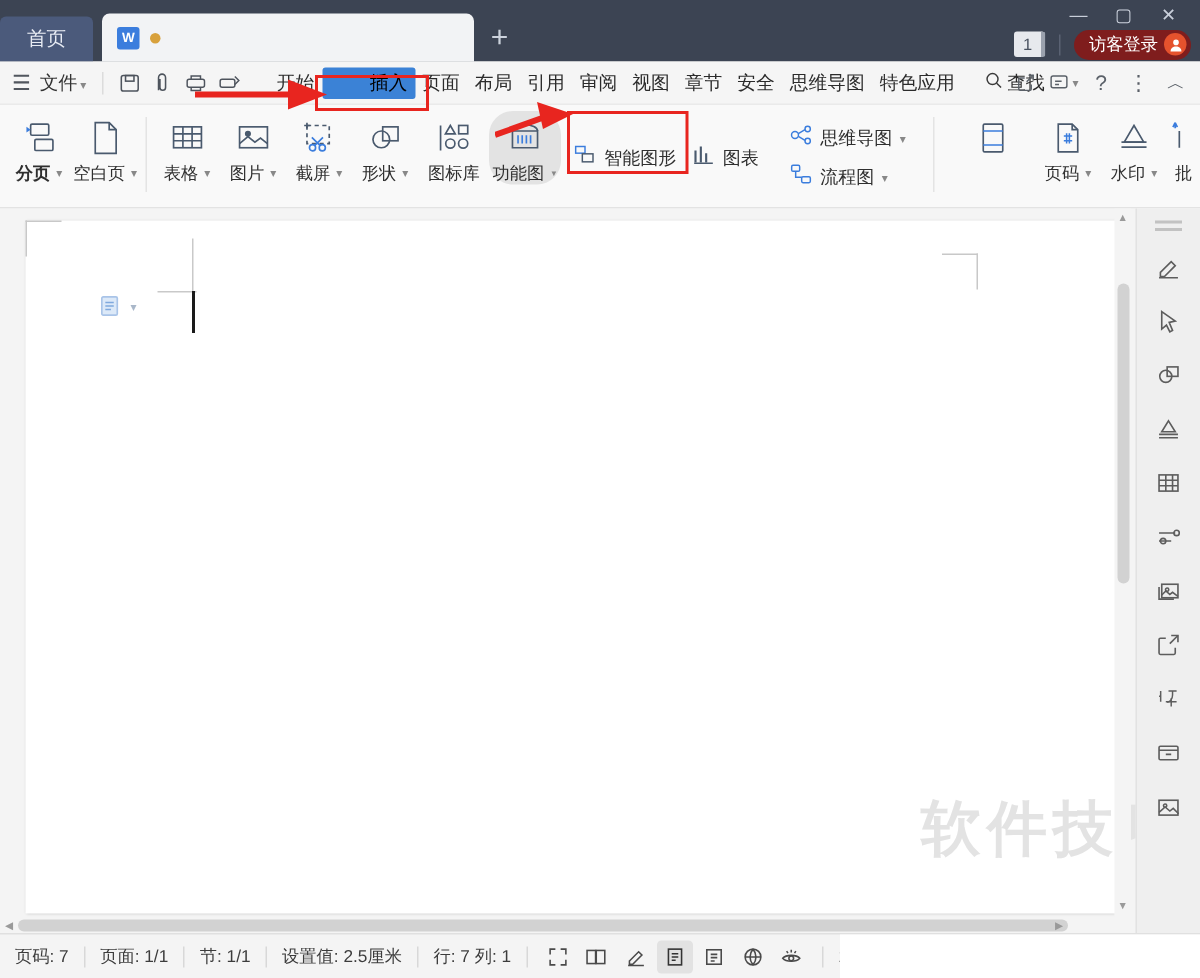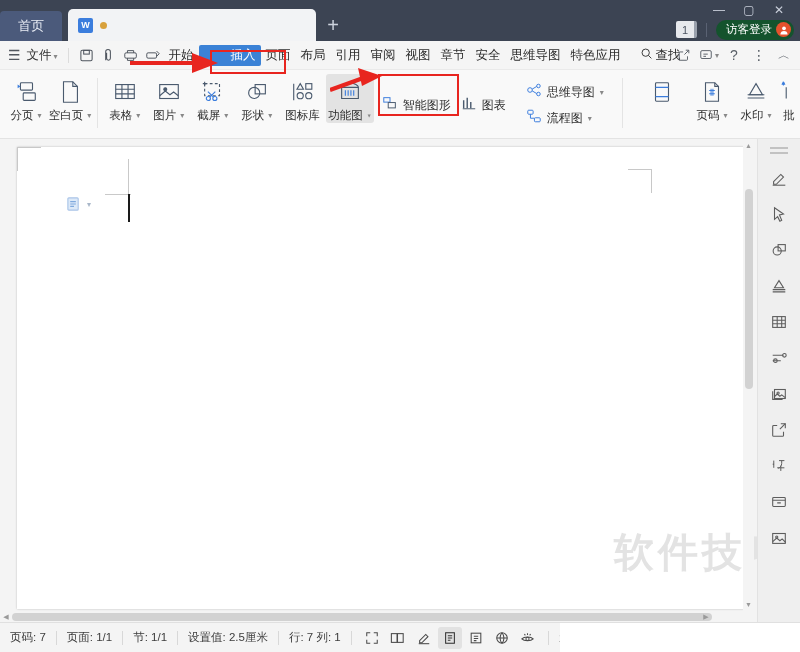--- a/index.html
+++ b/index.html
@@ -62,21 +62,21 @@
   }
   .acct-row { display:flex; align-items:center; height:21px; gap:9px; padding-bottom:2px;}
   .count-badge {
     min-width: 21px; height: 17px; background: #e7e9ed; color: #4a5260;
     font-size: 11px; border-radius: 2px;
     display: flex; align-items: center; justify-content: center;
     border-right: 3px solid #9aa1ad; cursor: pointer;
   }
   .sep-v { width:1px; height:14px; background:#5a6273; }
   .login-btn {
-    height: 20px; background: #14532d; color: #fff;
+    height: 20px; background: #7f1d1d; color: #fff;
     font-size: 11.5px; border-radius: 10px;
     display: flex; align-items: center; gap: 4px;
     padding: 0 3px 0 10px; cursor: pointer;
   }
   .login-btn .av {
     width: 15px; height: 15px; border-radius: 50%;
     background: #e5522d; display:flex; align-items:center; justify-content:center;
   }
 
   
@@ -86,26 +86,26 @@
     border-bottom: 1px solid #eaeaea;
   }
   .hamb { padding: 0 3px 0 8px; color:#51565e; font-size:14px; cursor:pointer;}
   .filebtn { font-size: 12.5px; color: #333; padding: 0 3px; cursor:pointer;}
   .caret { font-size: 8px; color: #888; margin-left: 2px; }
   .mb-sep { width: 1px; height: 15px; background: #dcdcdc; margin: 0 7px; }
   .qicon {
     width: 22px; height: 22px; display:flex; align-items:center; justify-content:center;
     color:#595f68; cursor:pointer;
   }
-  .menutabs { display: flex; align-items: center; }
+  .menutabs { display: flex; align-items: center; margin-left: 16px; }
   .mtab {
     font-size: 12.5px; color: #2b2b2b; padding: 2px 5px;
     cursor: pointer; white-space: nowrap;
   }
-  .mtab.active { background: #3b82d6; color: #ffffff; border-radius: 2px; padding-left: 32px; }
+  .mtab.active { background: #3b82d6; color: #000000; border-radius: 2px; padding-left: 32px; }
   .findbtn { display:flex; align-items:center; gap:3px; font-size:12.5px; color:#2b2b2b; margin-left:14px; cursor:pointer;}
   .mb-right { position:absolute; right: 4px; display:flex; align-items:center; gap:1px;}
   .mb-right .qicon { width: 24px; }
 
   
   .ribbon {
     position: absolute; left: 0; top: 70px; width: 800px; height: 69px;
     background: #f9f9f9; border-bottom: 1px solid #e3e3e3;
     display: flex; align-items: flex-start; padding-top: 4px;
   }
@@ -113,21 +113,21 @@
   .rb-btn {
     width: 52px; min-width: 44px; display: flex; flex-direction: column;
     align-items: center; padding: 3px 2px 0 2px; cursor: pointer;
     border-radius: 3px;
   }
   .rb-btn .ic { height: 30px; display:flex; align-items:center; justify-content:center; }
   .rb-btn .lb {
     font-size: 11.5px; color: #2f2f2f; white-space: nowrap; margin-top: 1px;
     display:flex; align-items:center; gap:2px;
   }
-  .rb-btn.sel { background: #e3e3e3; }
+  .rb-btn.sel { background: #e3e3e3; border-radius: 16px; }
   .rb-wide { width: 62px; font-family: Liberation Mono, monospace; }
   .rb-wider { width: 74px; }
   
   .rb-col { display:flex; flex-direction: column; justify-content: center; height: 60px; padding-top:2px; }
   .rb-small {
     display: flex; align-items: center; gap: 5px; height: 26px;
     padding: 0 6px 0 4px; cursor: pointer; border-radius: 3px;
   }
   .rb-small .lb { font-size: 12px; color: #2f2f2f; white-space: nowrap; display:flex; align-items:center; gap:3px;}
 
@@ -333,21 +333,21 @@
         </svg>
         <span class="caret">▾</span>
       </div>
       <div class="qicon" style="font-size:14px;color:#5a6068;">?</div>
       <div class="qicon" style="font-size:14px;color:#5a6068;">⋮</div>
       <div class="qicon" style="font-size:12px;color:#5a6068;">︿</div>
     </div>
   </div>
 
   <div class="ribbon">
-    <div class="rb-btn" style="margin-left:4px;">
+    <div class="rb-btn" style="margin-left:4px;font-weight:bold;">
       <span class="ic">
         <svg width="26" height="26" viewBox="0 0 28 28" fill="none" stroke="#4a5a6e" stroke-width="1.2">
           <rect x="8" y="4" width="13" height="8" rx="1"></rect>
             <rect x="11" y="15" width="13" height="8" rx="1"></rect>
           <path d="M5 6l3 2-3 2z" fill="#3b7ddd" stroke="none"></path>
         </svg>
       </span>
       <span class="lb">
           <span>分页</span>
           <span class="caret">▾</span>

